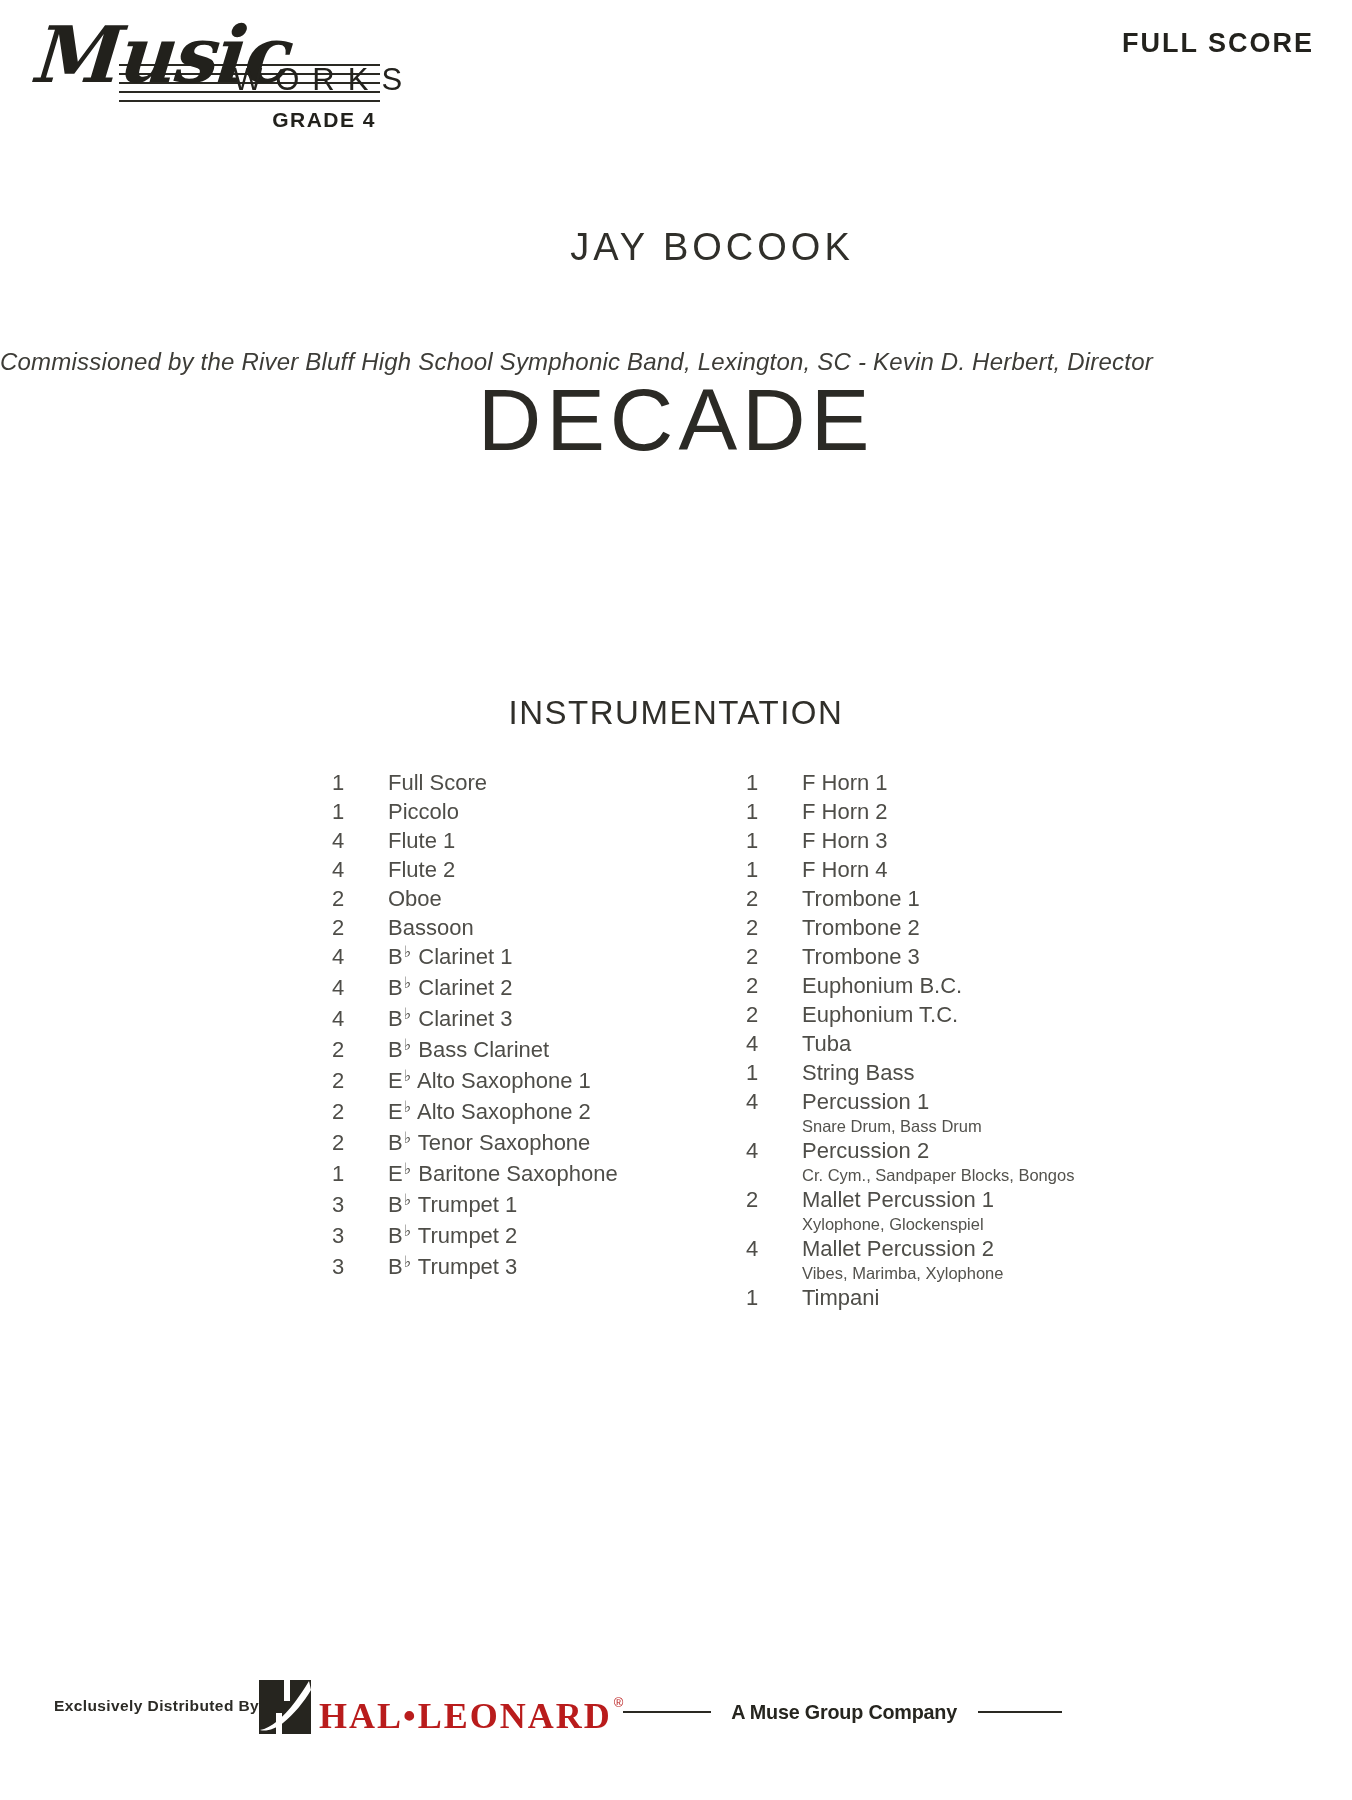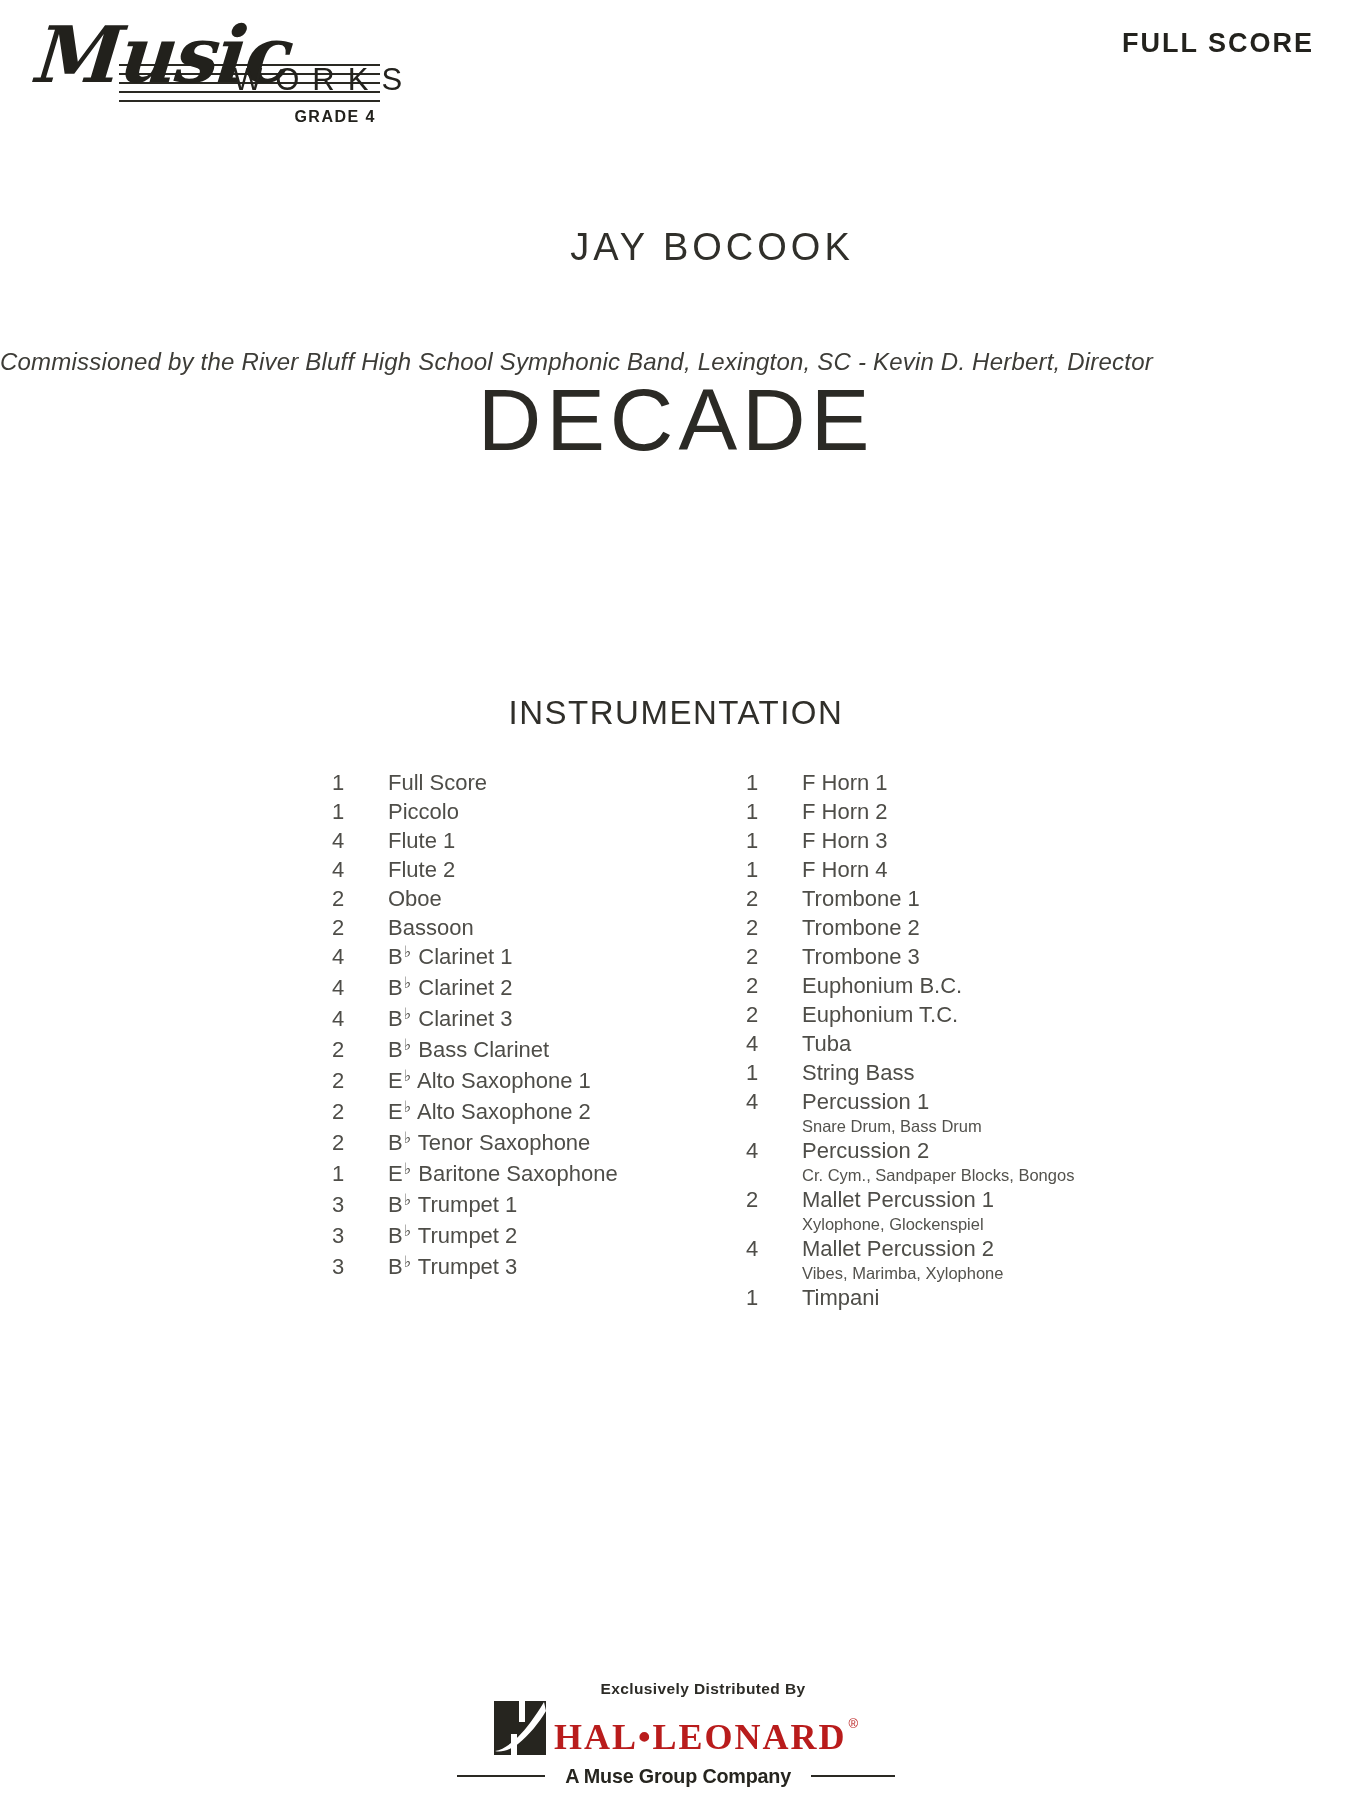--- a/index.html
+++ b/index.html
@@ -25,21 +25,21 @@
     transform:skewX(-6deg);
     color:#22211c;
   }
   .mw-works{
     position:absolute;left:198px;top:40px;
     font-size:31px;font-weight:400;letter-spacing:13px;
     color:#23221d;
   }
   .mw-grade{
     position:absolute;right:4px;top:86px;
-    font-size:16px;font-weight:700;letter-spacing:1.5px;
+    font-size:21px;font-weight:700;letter-spacing:1.5px;
     color:#22211c;
   }
 
   
   .full-score{
     position:absolute;top:28px;right:38px;
     font-size:27px;font-weight:700;letter-spacing:2px;
     color:#23221d;
   }
 
@@ -91,21 +91,21 @@
   .ordering{
     position:absolute;left:0;width:100%;top:1444px;
     text-align:center;
     font-size:23px;line-height:31px;
     color:#4c4b45;
   }
 
   
   .footer{
     position:absolute;left:0;width:100%;top:1680px;
-    display:flex;flex-direction:column;align-items:center;
+    display:flex;flex-direction:row;align-items:center;
   }
   .distributed{
     font-size:15.5px;font-weight:700;letter-spacing:0.4px;
     color:#2c2b26;margin-bottom:3px;margin-left:54px;
   }
   .brand-row{display:flex;align-items:flex-end;gap:8px;}
   .hl-icon{display:block;}
   .brand-wordmark{
     font-family:"Liberation Serif", serif;
     font-size:36px;font-weight:700;letter-spacing:2px;

